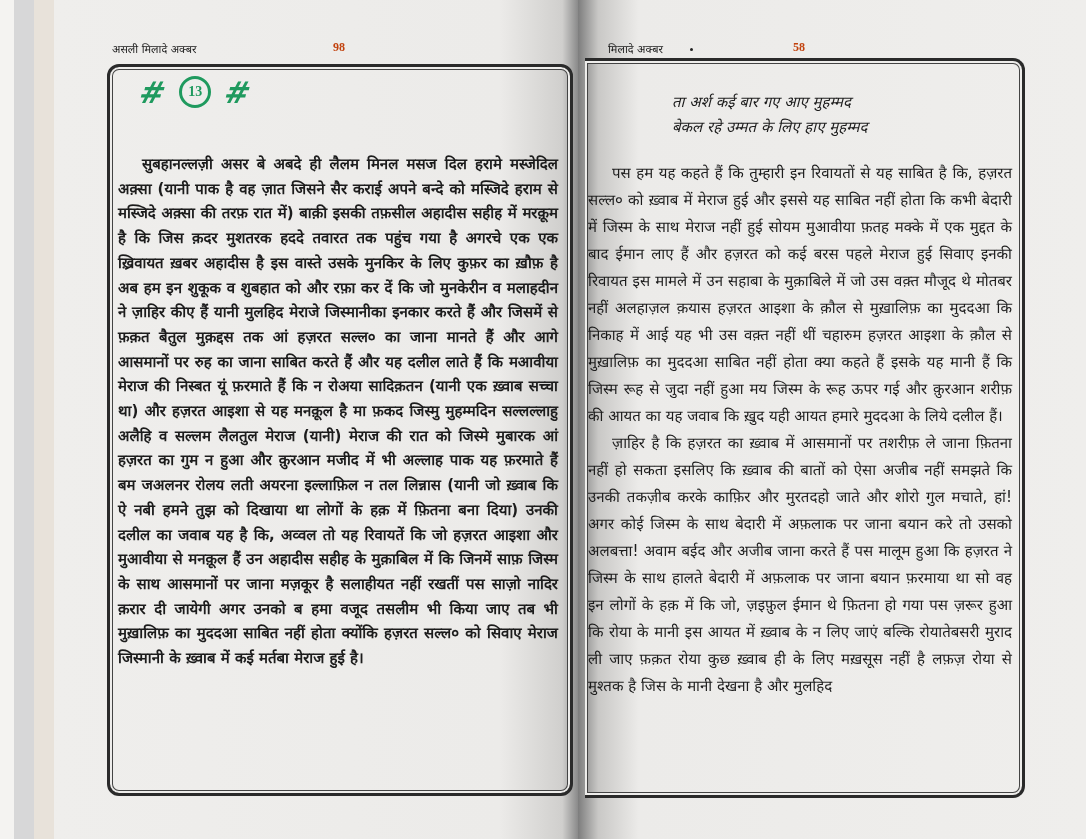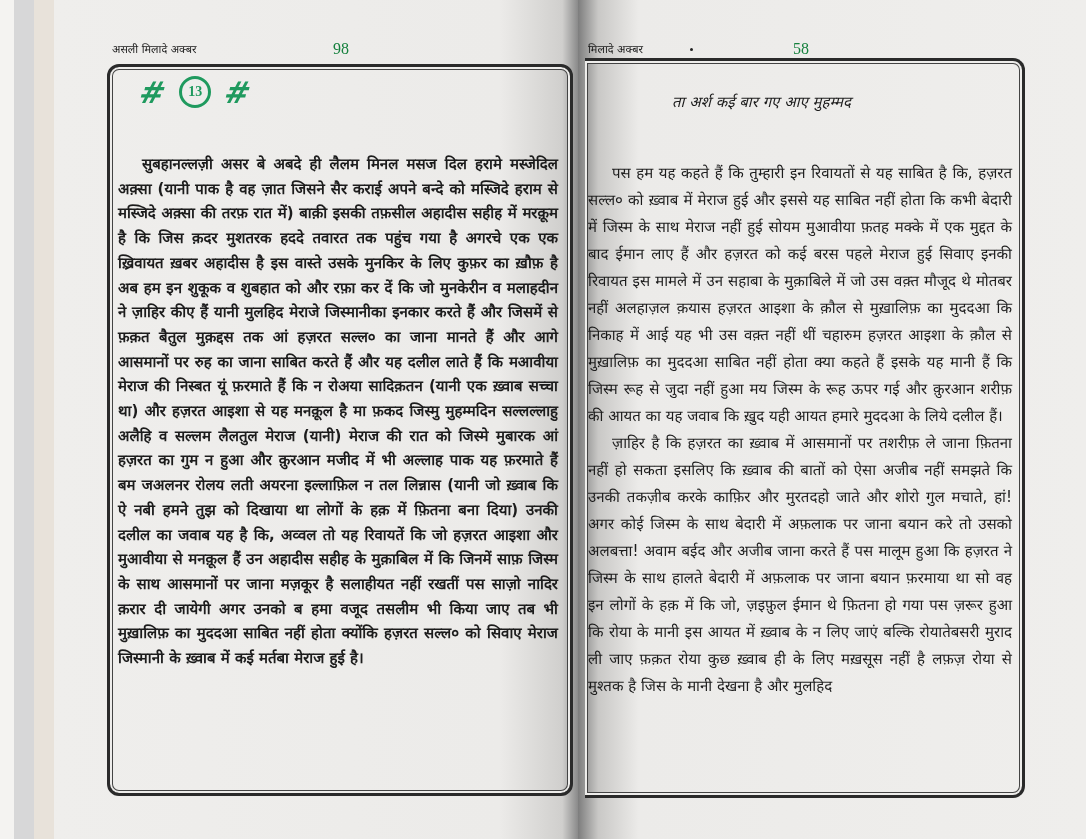--- a/index.html
+++ b/index.html
@@ -14,21 +14,21 @@
   .edge-c { left:34px; width:20px; background:#e8e2da; }
   .page {
     position:absolute; top:0; bottom:0;
     background:#eeedeb;
   }
   .page-left { left:54px; width:524px; background:linear-gradient(90deg,#efeeec 0%,#ecebe9 85%,#d0cfcd 97%,#8a8a8a 100%); }
   .page-right { left:578px; width:508px; background:linear-gradient(90deg,#7d7d7d 0%,#c9c8c6 4%,#ecebe9 12%,#efeeec 100%); }
   .running-head {
     position:absolute; top:41px; font-size:11px; font-weight:normal; color:#1a1a1a;
   }
-  .page-no { position:absolute; top:40px; font-size:16px; font-weight:normal; color:#15803d; font-family:"Liberation Serif", serif; }
+  .page-no { position:absolute; top:40px; font-size:12px; font-weight:bold; color:#c2410c; font-family:"Liberation Serif", serif; }
   .frame {
     position:absolute; border:3px solid #2a2a2a; border-radius:12px;
     box-shadow: inset 0 0 0 2px #eeedeb, inset 0 0 0 3px #444;
   }
   .frame-left { left:107px; top:64px; width:460px; height:726px; }
   .frame-right { left:585px; top:58px; width:437px; height:734px; border-left:none; border-radius:0 12px 12px 0; }
   .title-row { position:absolute; left:140px; top:72px; height:40px; display:flex; align-items:center; }
   .hash { color:#1f9a5e; font-size:30px; font-weight:bold; font-family:"DejaVu Sans", sans-serif; letter-spacing:-4px; transform:skewX(-15deg); }
   .chapter-circle {
     width:26px; height:26px; border:3px solid #1f9a5e; border-radius:50%;
@@ -53,37 +53,38 @@
 <div class="edge-strip edge-a"></div>
 <div class="edge-strip edge-b"></div>
 <div class="edge-strip edge-c"></div>
 
 <div class="page page-left"></div>
 <div class="page page-right"></div>
 
 <div class="running-head" style="left:112px;">असली मिलादे अक्बर</div>
 <div class="page-no" style="left:333px;">98</div>
 
-<div class="running-head" style="left:588px;">मिलादे अक्बर</div>
+<div class="running-head" style="left:608px;">मिलादे अक्बर</div>
 <div class="dot"></div>
 <div class="page-no" style="left:793px;">58</div>
 
 <div class="frame frame-left"></div>
 <div class="frame frame-right"></div>
 
 <div class="title-row">
   <span class="hash">#</span>
   <span class="chapter-circle">13</span>
   <span class="hash">#</span>
 </div>
 
 <div class="text-block text-left">
   <p>सुबहानल्लज़ी असर बे अबदे ही लैलम मिनल मसज दिल हरामे मस्जेदिल अक़्सा (यानी पाक है वह ज़ात जिसने सैर कराई अपने बन्दे को मस्जिदे हराम से मस्जिदे अक़्सा की तरफ़ रात में) बाक़ी इसकी तफ़सील अहादीस सहीह में मरक़ूम है कि जिस क़दर मुशतरक हददे तवारत तक पहुंच गया है अगरचे एक एक ख़्रिवायत ख़बर अहादीस है इस वास्ते उसके मुनकिर के लिए कुफ़र का ख़ौफ़ है अब हम इन शुकूक व शुबहात को और रफ़ा कर दें कि जो मुनकेरीन व मलाहदीन ने ज़ाहिर कीए हैं यानी मुलहिद मेराजे जिस्मानीका इनकार करते हैं और जिसमें से फ़क़त बैतुल मुक़द्दस तक आं हज़रत सल्ल० का जाना मानते हैं और आगे आसमानों पर रुह का जाना साबित करते हैं और यह दलील लाते हैं कि मआवीया मेराज की निस्बत यूं फ़रमाते हैं कि न रोअया सादिक़तन (यानी एक ख़्वाब सच्चा था) और हज़रत आइशा से यह मनक़ूल है मा फ़कद जिस्मु मुहम्मदिन सल्लल्लाहु अलैहि व सल्लम लैलतुल मेराज (यानी) मेराज की रात को जिस्मे मुबारक आं हज़रत का गुम न हुआ और क़ुरआन मजीद में भी अल्लाह पाक यह फ़रमाते हैं बम जअलनर रोलय लती अयरना इल्लाफ़िल न तल लिन्नास (यानी जो ख़्वाब कि ऐ नबी हमने तुझ को दिखाया था लोगों के हक़ में फ़ितना बना दिया) उनकी दलील का जवाब यह है कि, अव्वल तो यह रिवायतें कि जो हज़रत आइशा और मुआवीया से मनक़ूल हैं उन अहादीस सहीह के मुक़ाबिल में कि जिनमें साफ़ जिस्म के साथ आसमानों पर जाना मज़कूर है सलाहीयत नहीं रखतीं पस साज़ो नादिर क़रार दी जायेगी अगर उनको ब हमा वजूद तसलीम भी किया जाए तब भी मुख़ालिफ़ का मुददआ साबित नहीं होता क्योंकि हज़रत सल्ल० को सिवाए मेराज जिस्मानी के ख़्वाब में कई मर्तबा मेराज हुई है।</p>
 </div>
 
 <div class="couplet">
   <div>ता अर्श कई  बार  गए  आए मुहम्मद</div>
+  <div>बेकल रहे उम्मत के लिए हाए मुहम्मद</div>
 </div>
 
 <div class="text-block text-right">
   <p>पस हम यह कहते हैं कि तुम्हारी इन रिवायतों से यह साबित है कि, हज़रत सल्ल० को ख़्वाब में मेराज हुई और इससे यह साबित नहीं होता कि कभी बेदारी में जिस्म के साथ मेराज नहीं हुई सोयम मुआवीया फ़तह मक्के में एक मुद्दत के बाद ईमान लाए हैं और हज़रत को कई बरस पहले मेराज हुई सिवाए इनकी रिवायत इस मामले में उन सहाबा के मुक़ाबिले में जो उस वक़्त मौजूद थे मोतबर नहीं अलहाज़ल क़यास हज़रत आइशा के क़ौल से मुख़ालिफ़ का मुददआ कि निकाह में आई यह भी उस वक़्त नहीं थीं चहारुम हज़रत आइशा के क़ौल से मुख़ालिफ़ का मुददआ साबित नहीं होता क्या कहते हैं इसके यह मानी हैं कि जिस्म रूह से जुदा नहीं हुआ मय जिस्म के रूह ऊपर गई और क़ुरआन शरीफ़ की आयत का यह जवाब कि ख़ुद यही आयत हमारे मुददआ के लिये दलील हैं।</p>
   <p>ज़ाहिर है कि हज़रत का ख़्वाब में आसमानों पर तशरीफ़ ले जाना फ़ितना नहीं हो सकता इसलिए कि ख़्वाब की बातों को ऐसा अजीब नहीं समझते कि उनकी तकज़ीब करके काफ़िर और मुरतदहो जाते और शोरो गुल मचाते, हां! अगर कोई जिस्म के साथ बेदारी में अफ़लाक पर जाना बयान करे तो उसको अलबत्ता! अवाम बईद और अजीब जाना करते हैं पस मालूम हुआ कि हज़रत ने जिस्म के साथ हालते बेदारी में अफ़लाक पर जाना बयान फ़रमाया था सो वह इन लोगों के हक़ में कि जो, ज़इफ़ुल ईमान थे फ़ितना हो गया पस ज़रूर हुआ कि रोया के मानी इस आयत में ख़्वाब के न लिए जाएं बल्कि रोयातेबसरी मुराद ली जाए फ़क़त रोया कुछ ख़्वाब ही के लिए मख़सूस नहीं है लफ़ज़ रोया से मुश्तक है जिस के मानी देखना है और मुलहिद</p>
 </div>
 
 </body></html>

